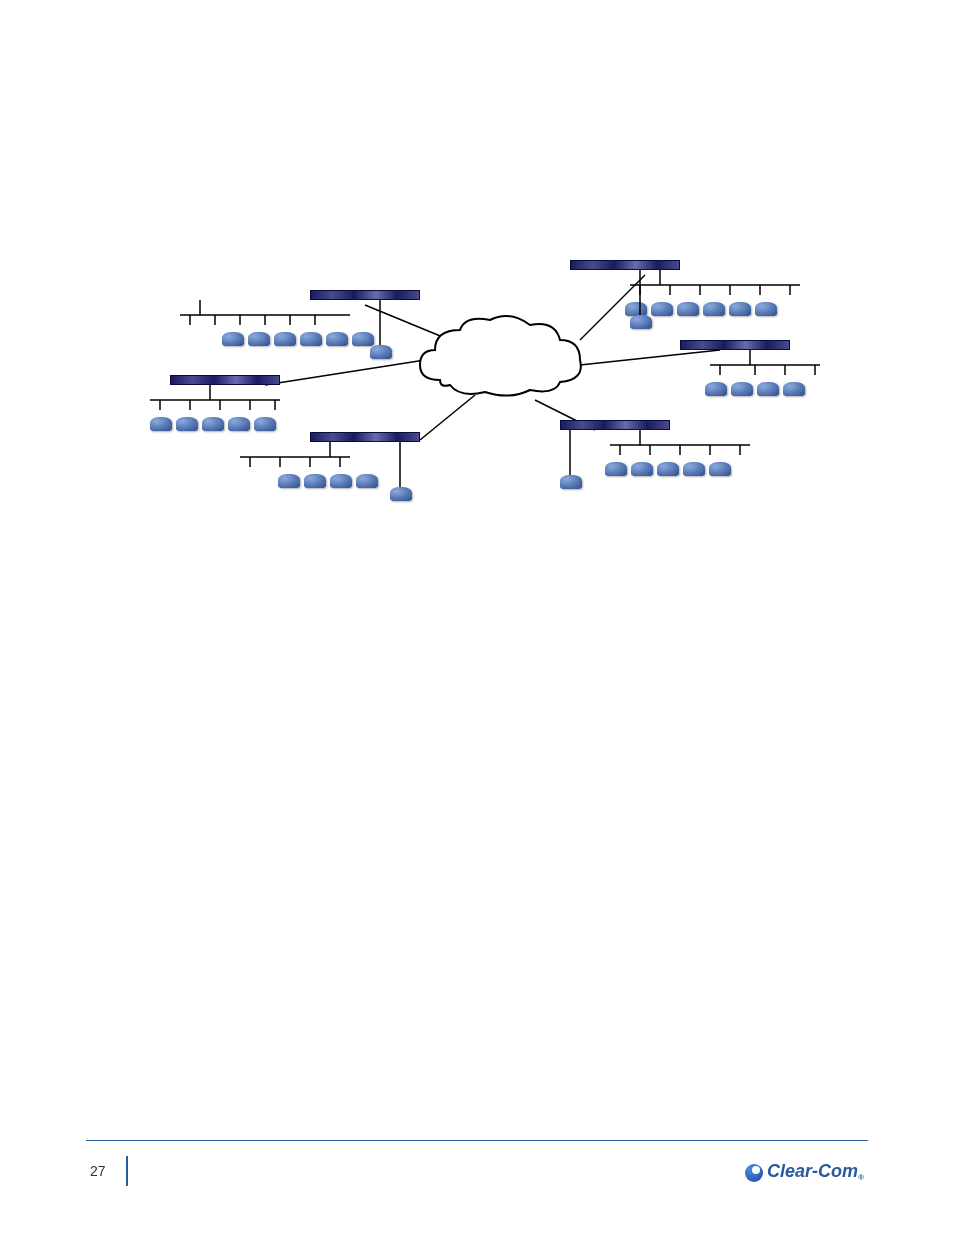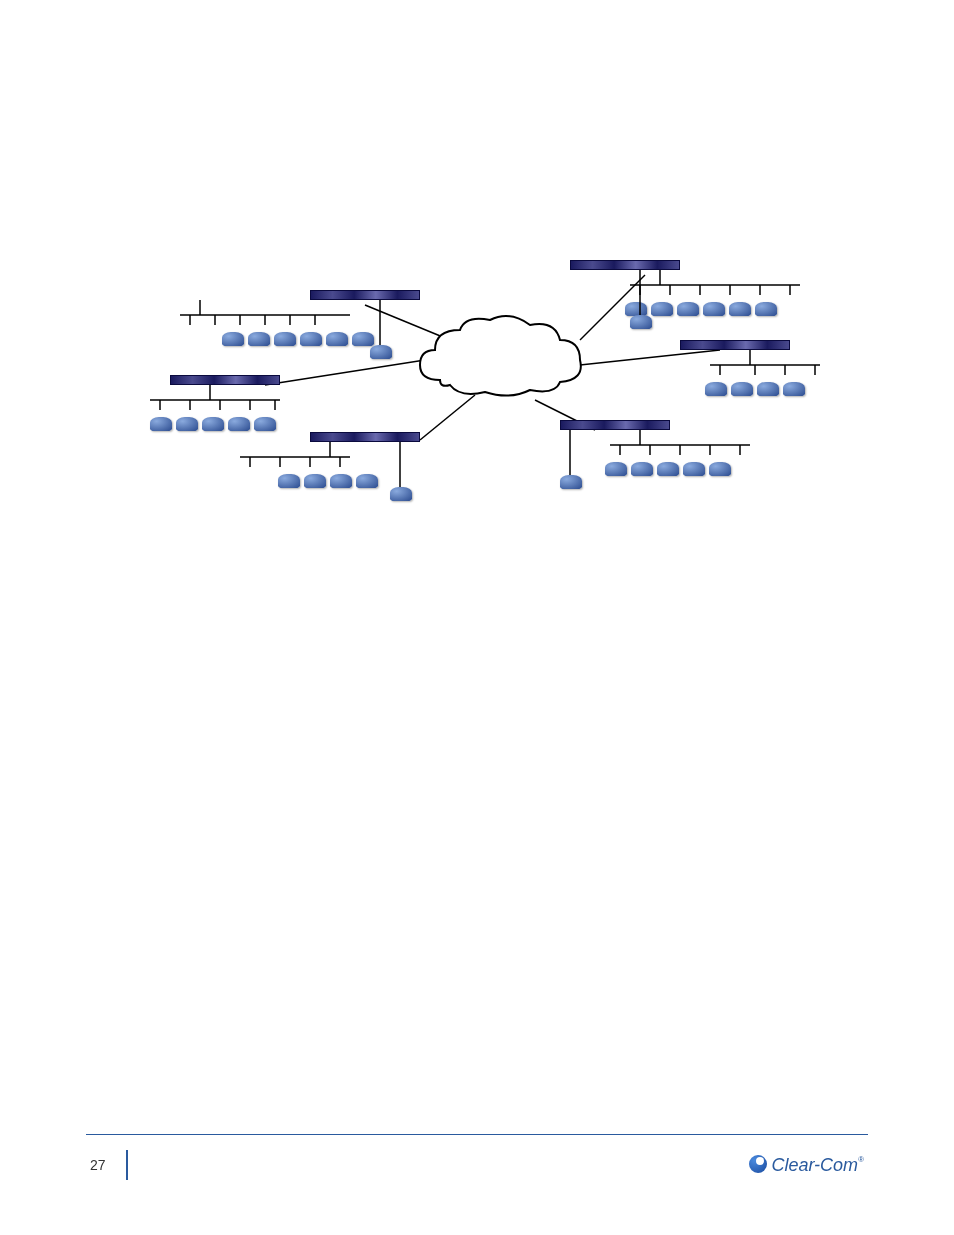--- a/index.html
+++ b/index.html
@@ -5,25 +5,25 @@
     * { margin: 0; padding: 0; box-sizing: border-box; }
     body { width: 954px; height: 1235px; background: #fff; font-family: Arial, sans-serif; position: relative; }
     .diagram { position: absolute; left: 80px; top: 250px; width: 800px; height: 280px; }
     .cloud { position: absolute; left: 330px; top: 60px; width: 180px; height: 100px; }
     .cloud svg { width: 100%; height: 100%; }
     .device-group { position: absolute; }
     .rack { width: 110px; height: 10px; background: linear-gradient(90deg, #1a1a5e 0%, #4a4a8e 20%, #1a1a5e 40%, #6a6aae 60%, #1a1a5e 80%, #4a4a8e 100%); border: 1px solid #0a0a3e; }
     .nodes { display: flex; gap: 4px; margin-top: 12px; justify-content: center; }
     .node { width: 22px; height: 14px; background: radial-gradient(ellipse at 30% 30%, #8aaade, #2a4a8e); border-radius: 40% 40% 20% 20%; box-shadow: 1px 1px 2px rgba(0,0,0,0.3); }
     .line { stroke: #000; stroke-width: 1.5; fill: none; }
-    .footer { position: absolute; bottom: 50px; left: 0; right: 0; }
+    .footer { position: absolute; bottom: 44px; left: 0; right: 0; }
     .hr-line { width: 82%; height: 1px; background: #2a5a9e; margin: 0 auto 10px; }
     .footer-bar { display: flex; align-items: center; padding: 0 90px; height: 40px; }
     .page-num { font-size: 14px; color: #333; padding-right: 20px; border-right: 2px solid #2a5a9e; margin-right: 20px; height: 30px; display: flex; align-items: center; }
-    .logo { margin-left: auto; display: flex; align-items: flex-start; font-style: italic; font-weight: normal; color: #2a5a9e; font-size: 18px; }
+    .logo { margin-left: auto; display: flex; align-items: flex-end; font-style: italic; font-weight: bold; color: #2a5a9e; font-size: 18px; }
     .logo-icon { width: 18px; height: 18px; border-radius: 50%; background: radial-gradient(circle at 30% 30%, #4a8ade, #1a4a9e); margin-right: 4px; position: relative; }
     .logo-icon::before { content: ''; position: absolute; width: 8px; height: 8px; background: #fff; border-radius: 50%; top: 2px; left: 7px; }
     .logo-reg { font-size: 8px; vertical-align: super; }
   </style>
 </head>
 <body>
 
 <div class="diagram">
   <svg style="position:absolute; left:0; top:0; width:800px; height:280px;">
     <path class="line" d="M 285 55 L 370 90"></path>

